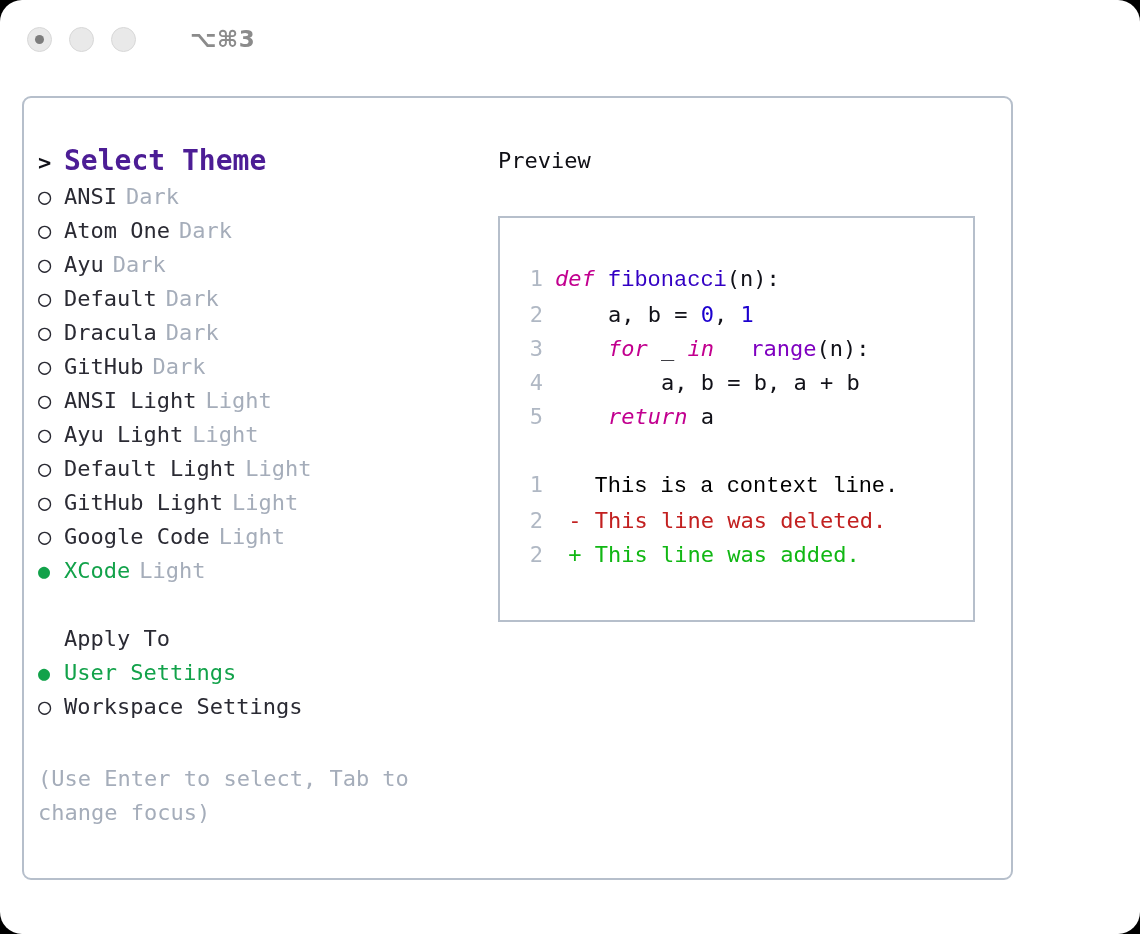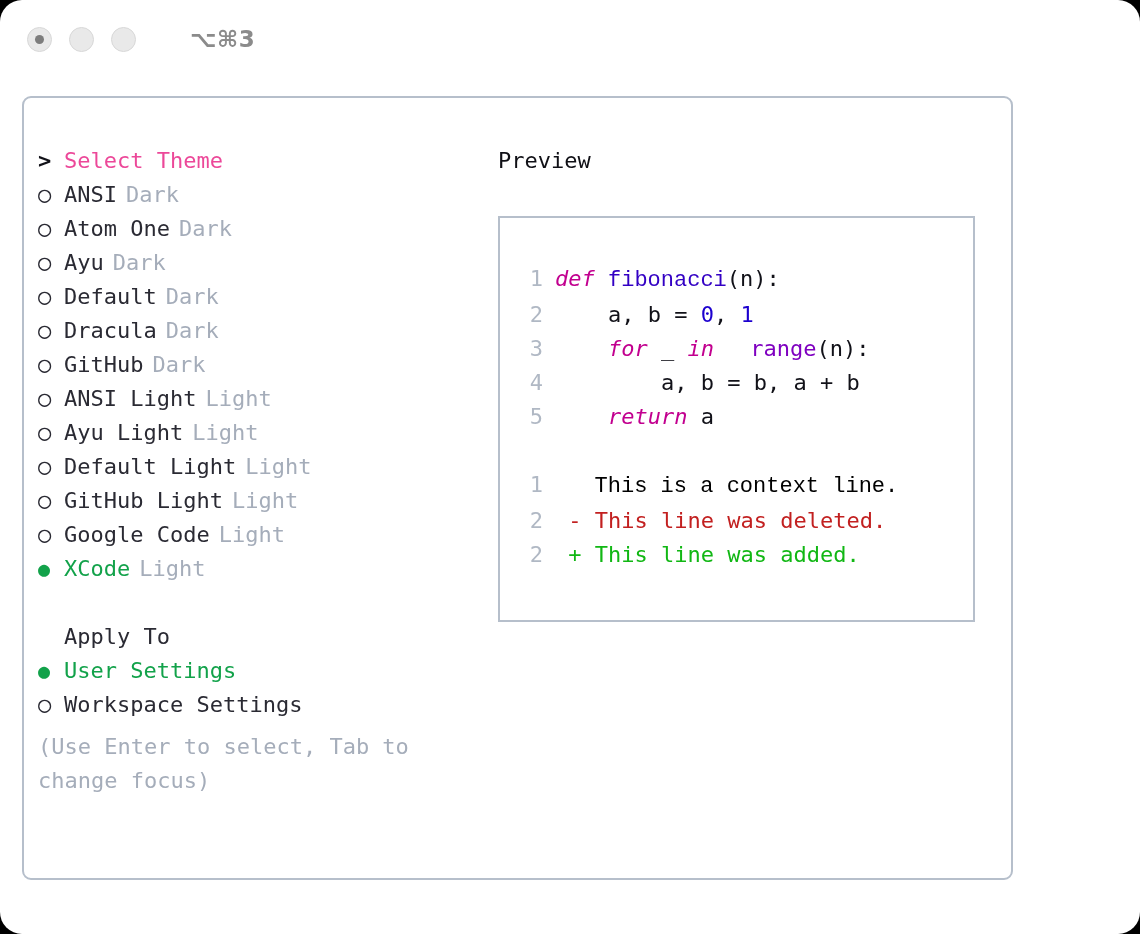--- a/index.html
+++ b/index.html
@@ -115,35 +115,35 @@
   .marker.caret      { color: #111118; font-weight: bold; }
   .marker.blank      { color: transparent; }
 
   .name { color: #2a2a33; }
   .name.sel { color: #12a24a; }
   .kind {
     color: #a5adba;
     margin-left: 9px;
   }
   .section-title {
-    font-weight: normal;
-    color: #ec4899;
-    font-size: 22px;
+    font-weight: bold;
+    color: #4c1d95;
+    font-size: 28px;
   }
   .subsection-title {
     color: #2a2a33;
     font-size: 22px;
   }
 
   .spacer-sm { height: 34px; }
 
   .hint {
     position: absolute;
     left: 14px;
-    top: 632px;
+    top: 664px;
     width: 410px;
     font-size: 22px;
     line-height: 34px;
     color: #a5adba;
   }
 
   
   .right-col {
     position: absolute;
     left: 474px;

